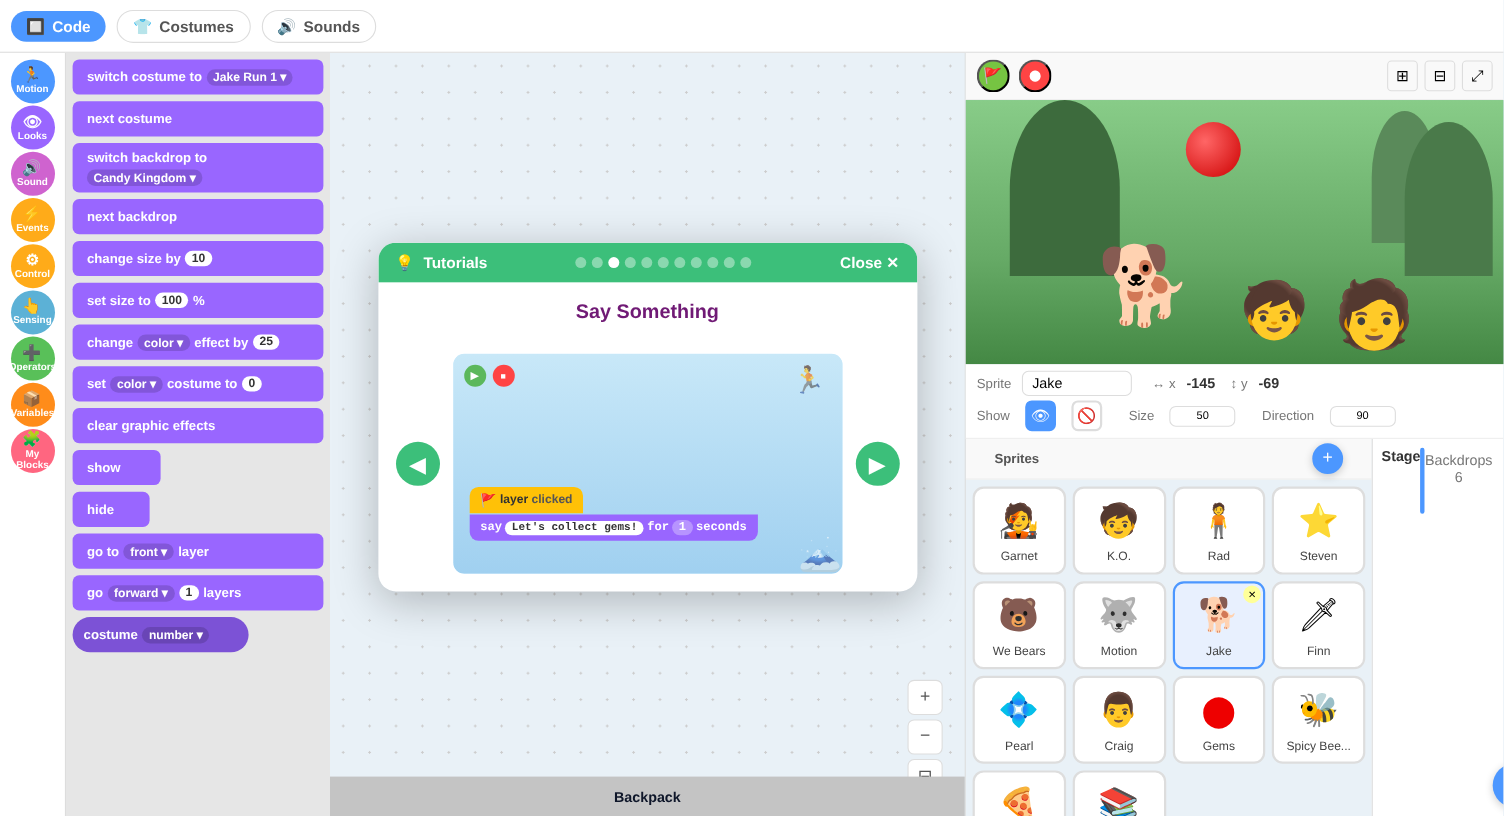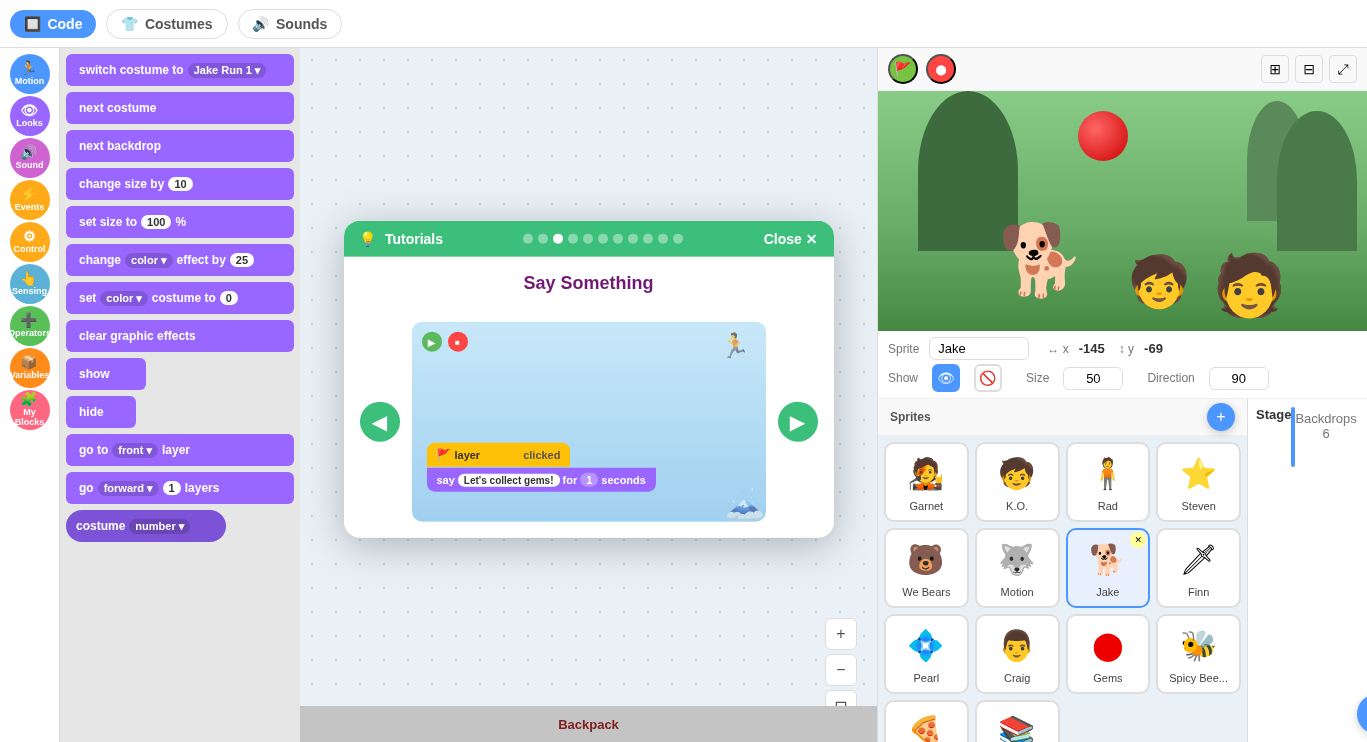--- a/index.html
+++ b/index.html
@@ -56,21 +56,21 @@
       gap: 4px;
     }
     .zoom-btn {
       width: 32px; height: 32px; background: #fff; border: 1px solid #ddd;
       border-radius: 6px; display: flex; align-items: center; justify-content: center;
       cursor: pointer; font-size: 16px; color: #555;
     }
     .backpack-bar {
       position: absolute; bottom: 0; left: 0; right: 0; height: 36px;
       background: #c4c4c4; display: flex; align-items: center; justify-content: center;
-      font-size: 13px; font-weight: 600; color: #7f1d1d; cursor: pointer;
+      font-size: 13px; font-weight: 600; color: #0f172a; cursor: pointer;
     }
 
     
     .tutorial-overlay {
       position: absolute; top: 50%; left: 50%; transform: translate(-50%, -55%);
       width: 490px; background: #fff; border-radius: 16px; box-shadow: 0 8px 40px rgba(0,0,0,0.25);
       overflow: hidden; z-index: 100;
     }
     .tutorial-header {
       background: #3cbf7a; display: flex; align-items: center; justify-content: space-between;
@@ -100,21 +100,21 @@
       width: 30px; height: 30px; border-radius: 50%; background: #f44; display: flex;
       align-items: center; justify-content: center; cursor: pointer; color: #fff; font-size: 10px;
     }
     .layout-btn { width: 28px; height: 28px; background: none; border: 1px solid #ddd; border-radius: 4px; cursor: pointer; display: flex; align-items: center; justify-content: center; font-size: 14px; }
     .sprite-name-input {
       border: 1px solid #ddd; border-radius: 6px; padding: 3px 8px; font-size: 13px;
       width: 100px;
     }
     .show-btn { width: 28px; height: 28px; border-radius: 6px; border: 2px solid #4c97ff; display: flex; align-items: center; justify-content: center; cursor: pointer; font-size: 14px; background: #4c97ff; color: #fff; }
     .show-btn.inactive { background: #fff; color: #aaa; border-color: #ddd; }
-    .field-input { border: 1px solid #ddd; border-radius: 6px; padding: 3px 8px; font-size: 13px; width: 60px; text-align: center; }
+    .field-input { border: 1px solid #ddd; border-radius: 6px; padding: 3px 8px; font-size: 10px; width: 60px; text-align: center; }
 
     
     .sprites-panel { flex: 1; overflow-y: auto; padding: 6px; display: grid; grid-template-columns: repeat(4, 1fr); gap: 6px; align-content: start; }
     .sprite-thumb {
       border: 2px solid #ddd; border-radius: 10px; padding: 4px; display: flex;
       flex-direction: column; align-items: center; cursor: pointer; background: #fff;
       position: relative; min-height: 80px;
     }
     .sprite-thumb.selected { border-color: #4c97ff; background: #e8f0fe; }
     .sprite-thumb-img { width: 50px; height: 50px; display: flex; align-items: center; justify-content: center; font-size: 30px; }
@@ -215,20 +215,24 @@
 
     <div class="scratch-block purple">
       <span>switch costume to</span>
       <span class="block-dropdown">Jake Run 1 ▾</span>
     </div>
 
     <div class="scratch-block purple">
       <span>next costume</span>
     </div>
 
+    <div class="scratch-block purple">
+      <span>switch backdrop to</span>
+      <span class="block-dropdown">Candy Kingdom ▾</span>
+    </div>
 
     <div class="scratch-block purple">
       <span>next backdrop</span>
     </div>
 
     <div class="scratch-block purple">
       <span>change size by</span>
       <span class="block-input">10</span>
     </div>
 
@@ -320,23 +324,23 @@
                 <div style="width:20px;height:20px;border-radius:50%;background:#5cb85c;display:flex;align-items:center;justify-content:center;color:#fff;font-size:10px;">▶</div>
                 <div style="width:20px;height:20px;border-radius:50%;background:#f44;display:flex;align-items:center;justify-content:center;color:#fff;font-size:8px;">■</div>
               </div>
 
               <div style="position:absolute;top:10px;right:15px;font-size:24px;opacity:0.7;">🏃</div>
 
               <div style="position:absolute;bottom:30px;left:15px;">
                 <div class="mini-block yellow" style="border-radius:8px 8px 0 0;padding:5px 10px;">
                   <span style="color:#5cb85c;font-size:12px;">🚩</span>
                   <span style="font-size:11px;color:#333;">layer</span>
-                  <span style="font-size:11px;color:#555;margin-left:40px;">clicked</span>
+                  <span style="font-size:11px;color:#555;">clicked</span>
                 </div>
-                <div class="mini-block purple" style="border-radius:0 0 8px 8px;margin-top:1px;padding:5px 10px;">
+                <div class="mini-block purple" style="border-radius:0 0 8px 8px;margin-top:1px;padding:5px 10px;font-family:Liberation Mono, monospace;">
                   <span>say</span>
                   <span style="background:#fff;color:#333;border-radius:8px;padding:1px 6px;font-size:10px;">Let's collect gems!</span>
                   <span>for</span>
                   <span style="background:rgba(255,255,255,0.3);border-radius:8px;padding:1px 6px;">1</span>
                   <span>seconds</span>
                 </div>
               </div>
 
               <div style="position:absolute;bottom:0;right:0;font-size:32px;opacity:0.6;">🗻</div>
             </div>
@@ -403,21 +407,21 @@
         <span style="font-size:12px;color:#777;margin-left:10px;">Size</span>
         <input class="field-input" value="50" style="">
         <span style="font-size:12px;color:#777;margin-left:10px;">Direction</span>
         <input class="field-input" value="90" style="">
       </div>
     </div>
 
     <div style="display:flex;flex:1;overflow:hidden;">
 
       <div style="flex:1;overflow:hidden;display:flex;flex-direction:column;">
-        <div style="padding:4px 12px;background:#f9f9f9;border-bottom:1px solid #eee;display:flex;justify-content:space-between;align-items:center;">
+        <div style="padding:4px 26px;background:#f9f9f9;border-bottom:1px solid #eee;display:flex;justify-content:space-between;align-items:center;">
           <span style="font-size:12px;color:#555;font-weight:600;">Sprites</span>
           <button class="add-sprite-btn" style="width:28px;height:28px;font-size:16px;">+</button>
         </div>
         <div class="sprites-panel">
 
           <div class="sprite-thumb">
             <div class="sprite-thumb-img">🧑‍🎤</div>
             <div class="sprite-thumb-name">Garnet</div>
           </div>
 

